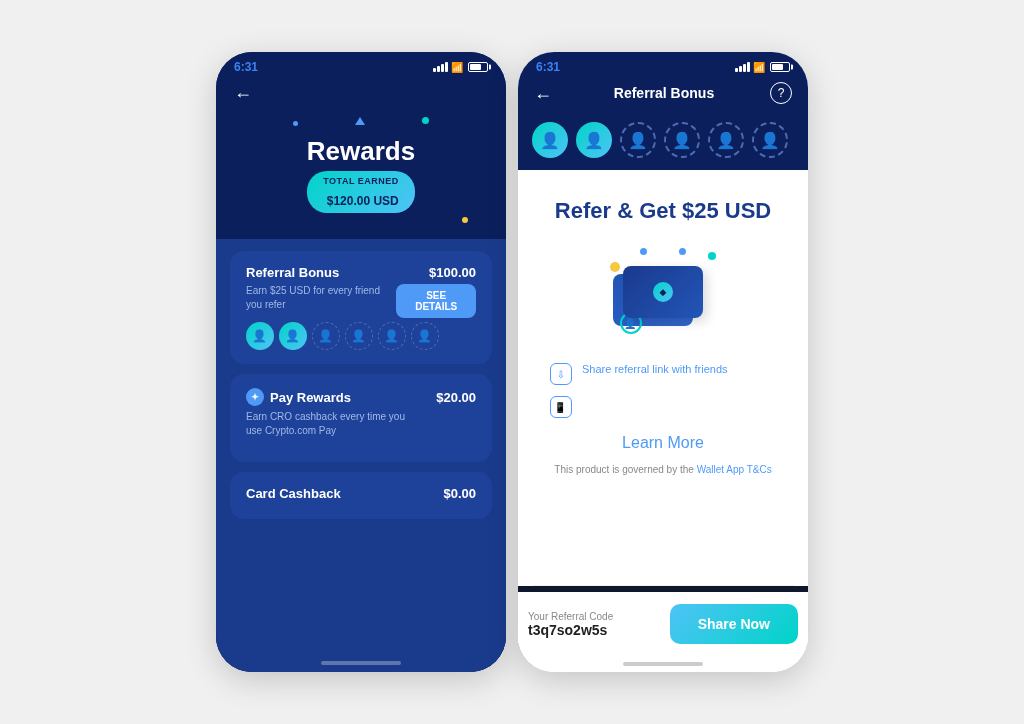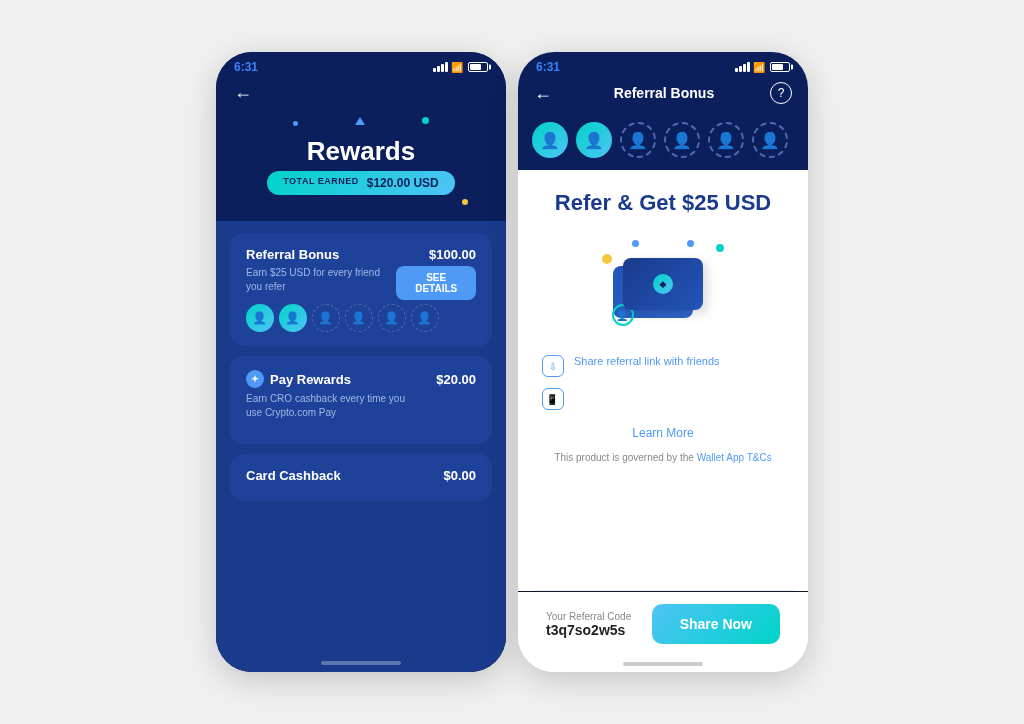--- a/index.html
+++ b/index.html
@@ -139,25 +139,26 @@
       display: inline-block;
     }
     .rewards-title {
       font-size: 26px;
       font-weight: 700;
       color: #fff;
       margin: 6px 0 3px;
     }
     .total-earned-badge {
       display: inline-flex;
-      align-items: flex-start;
+      align-items: flex-end;
       background: linear-gradient(135deg, #00d4c8, #4fc3f7);
       border-radius: 20px;
       padding: 5px 16px;
       gap: 8px;
+      flex-direction: column;
     }
     .total-earned-label {
       font-size: 9px;
       font-weight: 700;
       color: #0a1f5c;
       letter-spacing: 0.5px;
     }
     .total-earned-value {
       font-size: 12px;
       font-weight: 700;
@@ -327,21 +328,21 @@
       color: #0a1f5c;
     }
     .ref-avatar-inactive {
       background: transparent;
       border: 2px dashed #4f6ab0;
       color: #4f6ab0;
     }
     .screen2-content {
       flex: 1;
       overflow-y: auto;
-      padding: 4px;
+      padding: 12px;
       display: flex;
       flex-direction: column;
     }
     .refer-title {
       font-size: 22px;
       font-weight: 700;
       color: #1a3a8c;
       text-align: center;
       padding: 16px 20px 8px;
     }
@@ -424,35 +425,35 @@
     }
     .step-text {
       font-size: 11px;
       color: #333;
       line-height: 1.4;
     }
     .step-text-blue { color: #4f9af7; }
     .learn-more-link {
       text-align: center;
       padding: 6px;
-      font-size: 12px;
+      font-size: 16px;
       color: #4f9af7;
       cursor: pointer;
     }
     .governance-text {
       text-align: center;
       font-size: 10px;
       color: #888;
       padding: 4px 20px 10px;
       line-height: 1.5;
     }
     .governance-link { color: #4f9af7; }
     .screen2-footer {
-      border-top: 1px solid #0f172a;
-      padding: 12px 28px;
+      border-top: 6px solid #0f172a;
+      padding: 12px 10px;
       display: flex;
       align-items: center;
       justify-content: space-between;
       background: #fff;
     }
     .referral-code-section { }
     .referral-code-label {
       font-size: 10px;
       color: #888;
     }

